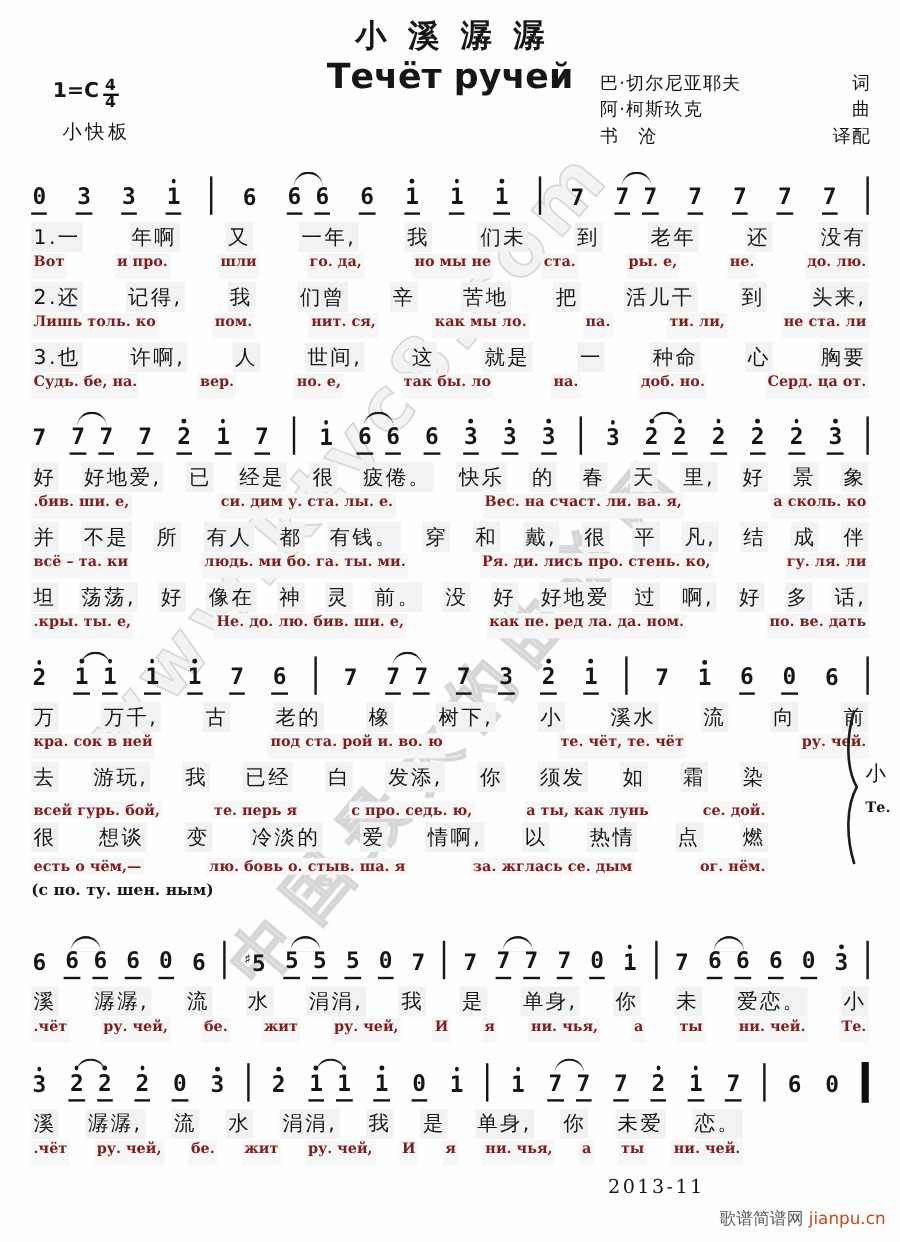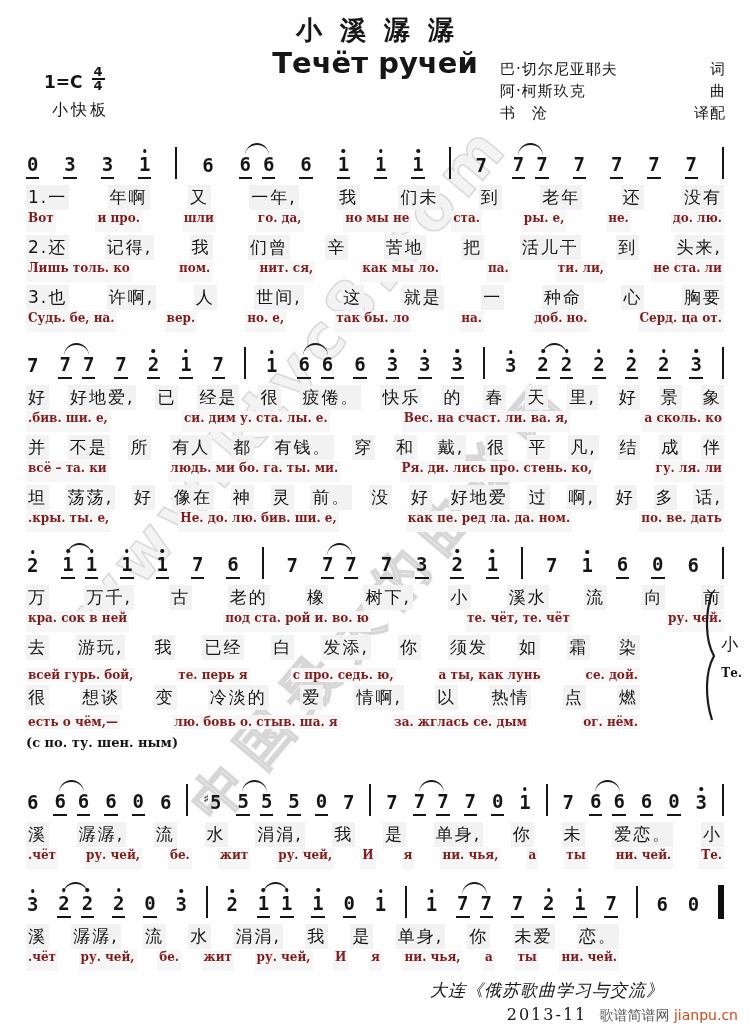--- a/index.html
+++ b/index.html
@@ -13,21 +13,21 @@
        transform:rotate(-50deg);transform-origin:left top;}
   .wm2{font-size:54px;letter-spacing:16px;left:175px;top:790px;
        transform:rotate(-50deg);transform-origin:left top;}
   
   header{position:relative;z-index:1;height:128px;padding-top:14px;}
   .title-cn{text-align:center;font-size:26px;font-weight:bold;letter-spacing:18px;
             padding-left:18px;line-height:32px;}
   .title-ru{text-align:center;font-size:29px;font-weight:bold;line-height:33px;margin-top:1px;}
   .credits{position:absolute;right:24px;top:58px;width:226px;font-size:15px;line-height:22px;}
   .credit-line{display:flex;justify-content:space-between;letter-spacing:1px;}
-  .keyblock{position:absolute;left:44px;top:66px;display:flex;align-items:flex-end;gap:9px;
+  .keyblock{position:absolute;left:44px;top:66px;display:flex;align-items:flex-start;gap:3px;
             font-weight:bold;font-size:17px;}
   .frac{display:inline-flex;flex-direction:column;align-items:center;font-size:13px;
         line-height:12px;font-weight:bold;}
   .frac-top{border-bottom:2px solid #111;padding:0 2px;}
   .tempo{position:absolute;left:52px;top:100px;font-size:16px;letter-spacing:3px;}
   
   #score{position:relative;z-index:1;padding:0 26px;}
   .system{position:relative;}
   .notes-row{display:flex;justify-content:space-between;align-items:center;height:42px;
              font-family:"DejaVu Sans Mono",monospace;font-weight:bold;font-size:19px;}
@@ -522,21 +522,20 @@
           <span class="cell">я</span>
           <span class="cell">ни. чья,</span>
           <span class="cell">а</span>
           <span class="cell">ты</span>
           <span class="cell">ни. чей.</span>
         </div>
       </div>
     </main>
 
   <div class="footer">
-    <div class="footer-line1">大连《俄苏歌曲学习与交流》</div>
     <div class="footer-line2">2013-11</div>
   </div>
 
   <div class="site">
     <span class="site-label">歌谱简谱网</span>
     <span class="site-link">jianpu.cn</span>
   </div>
 
 </div>
 

